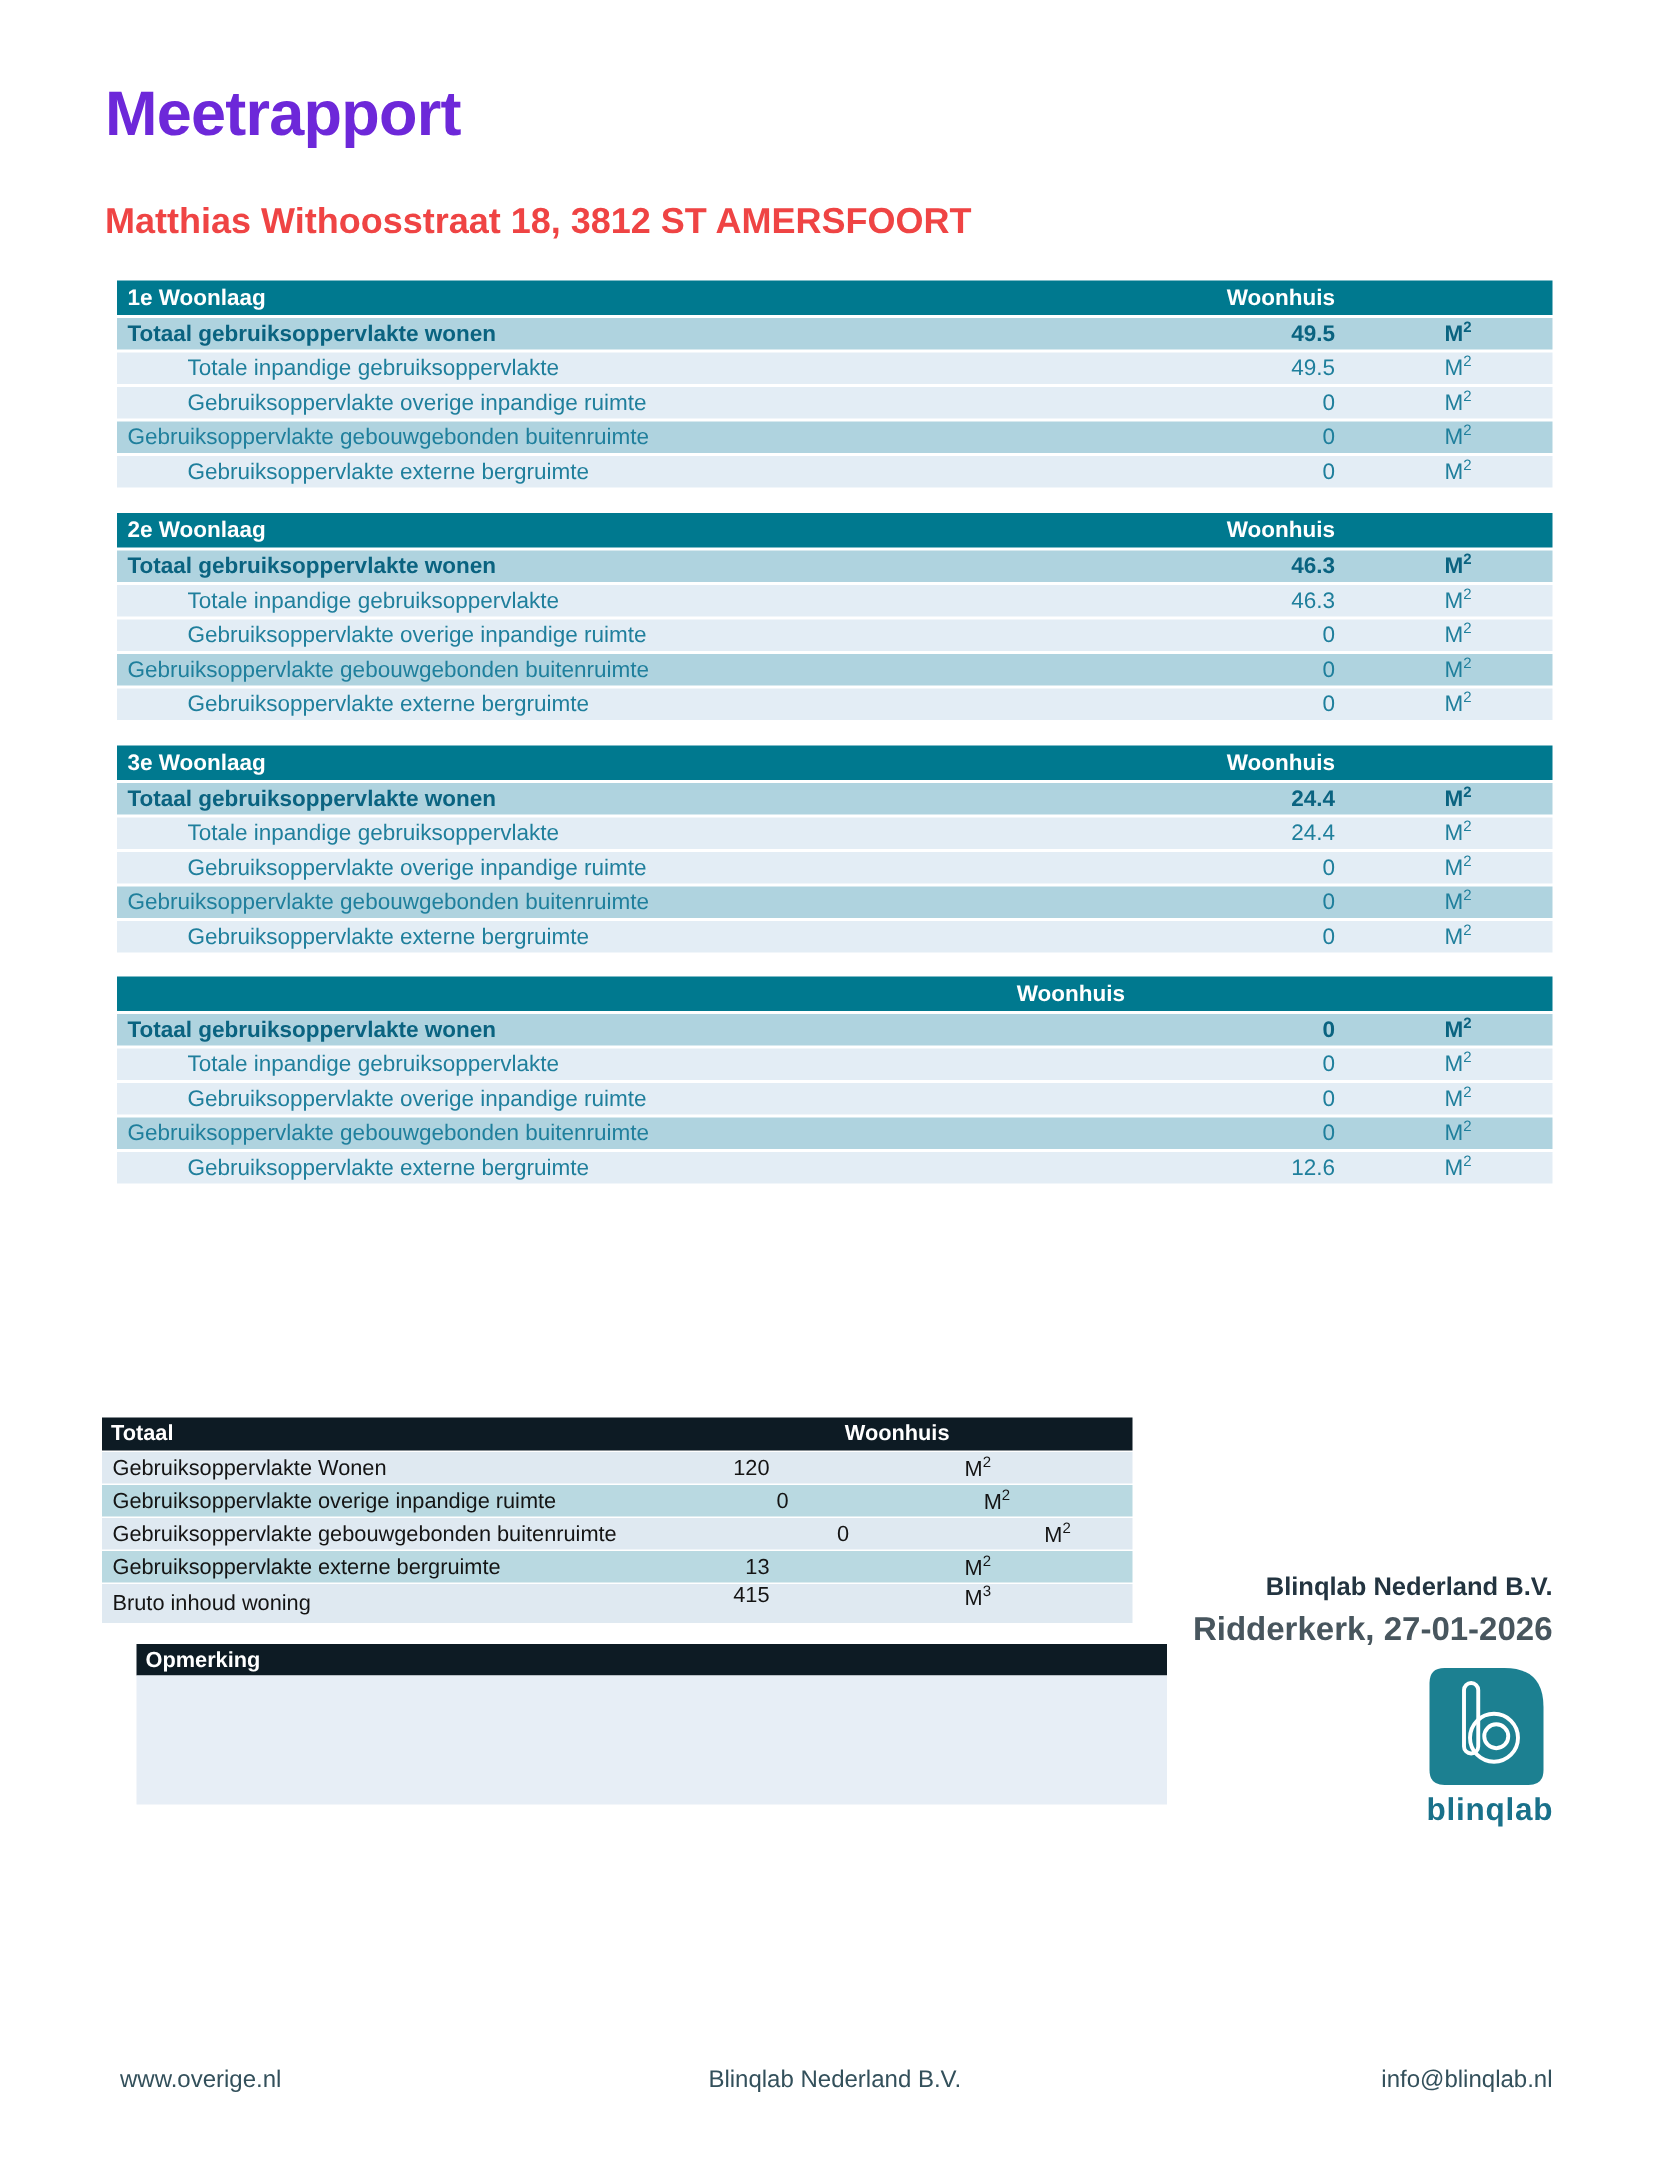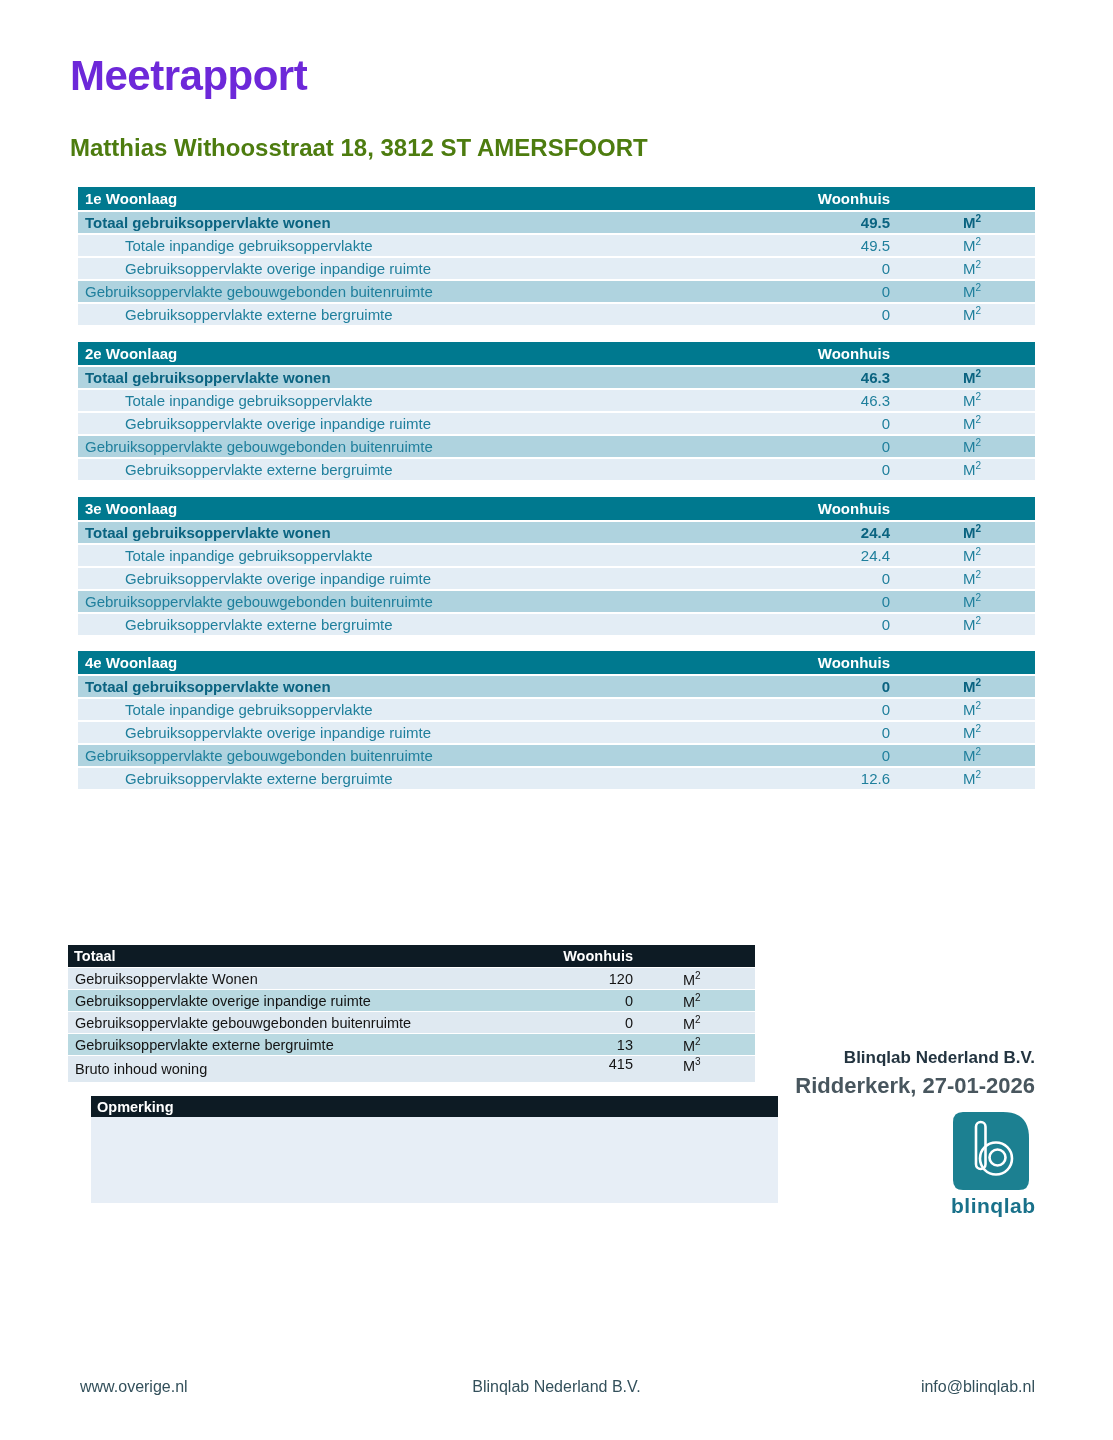--- a/index.html
+++ b/index.html
@@ -7,21 +7,21 @@
     position:relative; width:1113px; height:1440px; background:#ffffff;
     font-family:"Liberation Sans", sans-serif; overflow:hidden;
   }
 
   .title {
     position:absolute; left:70px; top:52px;
     font-size:42px; font-weight:bold; color:#6d28d9; letter-spacing:-0.5px;
   }
   .subtitle {
     position:absolute; left:70px; top:134px;
-    font-size:24px; font-weight:bold; color:#4d7c0f;
+    font-size:24px; font-weight:bold; color:#ef4444;
   }
 
   
   .floor-table { position:absolute; left:78px; width:957px; }
   #ft0 { top:187px; } #ft1 { top:342px; } #ft2 { top:497px; } #ft3 { top:651px; }
 
   .fgrid { display:grid; grid-template-columns:1fr 140px 73px 45px 27px; align-items:center; }
   .thead {
     background:#00798F; color:#ffffff; font-weight:bold; font-size:15px;
     height:23px; margin-bottom:2px;
@@ -39,21 +39,21 @@
 
   
   .totals-table { position:absolute; left:68px; top:945px; width:687px; }
   .tgrid { display:grid; grid-template-columns:1fr 115px 50px 45px 27px; align-items:center; }
   .totals-head {
     background:#0d1b24; color:#ffffff; font-weight:bold; font-size:14.5px;
     height:22px; margin-bottom:1px;
   }
   .totals-head .t-title { padding-left:6px; }
   .totals-head .t-col { text-align:right; }
-  .trow { height:21px; font-size:14.5px; color:#141414; margin-bottom:1px; }
+  .trow { height:21px; font-size:14.5px; color:#141414; margin-bottom:1px;gap:40px; }
   .trow.light  { background:#dfe9f1; }
   .trow.medium { background:#b9d9e1; }
   .trow.tall { height:26px; }
   .trow.tall .f-value, .trow.tall .f-unit { align-self:start; }
 
   
   .remark { position:absolute; left:68px; top:1096px; width:687px;padding-left:23px; }
   .remark-head {
     background:#0d1b24; color:#ffffff; font-weight:bold; font-size:14.5px;
     height:21px; display:flex; align-items:center; padding-left:6px; box-sizing:border-box;
@@ -214,21 +214,20 @@
       <div class="f-label">Gebruiksoppervlakte externe bergruimte</div>
       <div class="f-value">0</div>
       <div></div>
       <div class="f-unit"><span>M</span><sup>2</sup></div>
       <div></div>
     </div>
   </div>
 
   <div class="floor-table" id="ft3">
     <div class="fgrid thead">
-      <div class="t-title">4e Woonlaag</div>
       <div class="t-col">Woonhuis</div>
       <div></div>
         <div></div>
         <div></div>
     </div>
     <div class="fgrid frow total">
       <div class="f-label">Totaal gebruiksoppervlakte wonen</div>
       <div class="f-value">0</div>
       <div></div>
       <div class="f-unit"><span>M</span><sup>2</sup></div>

